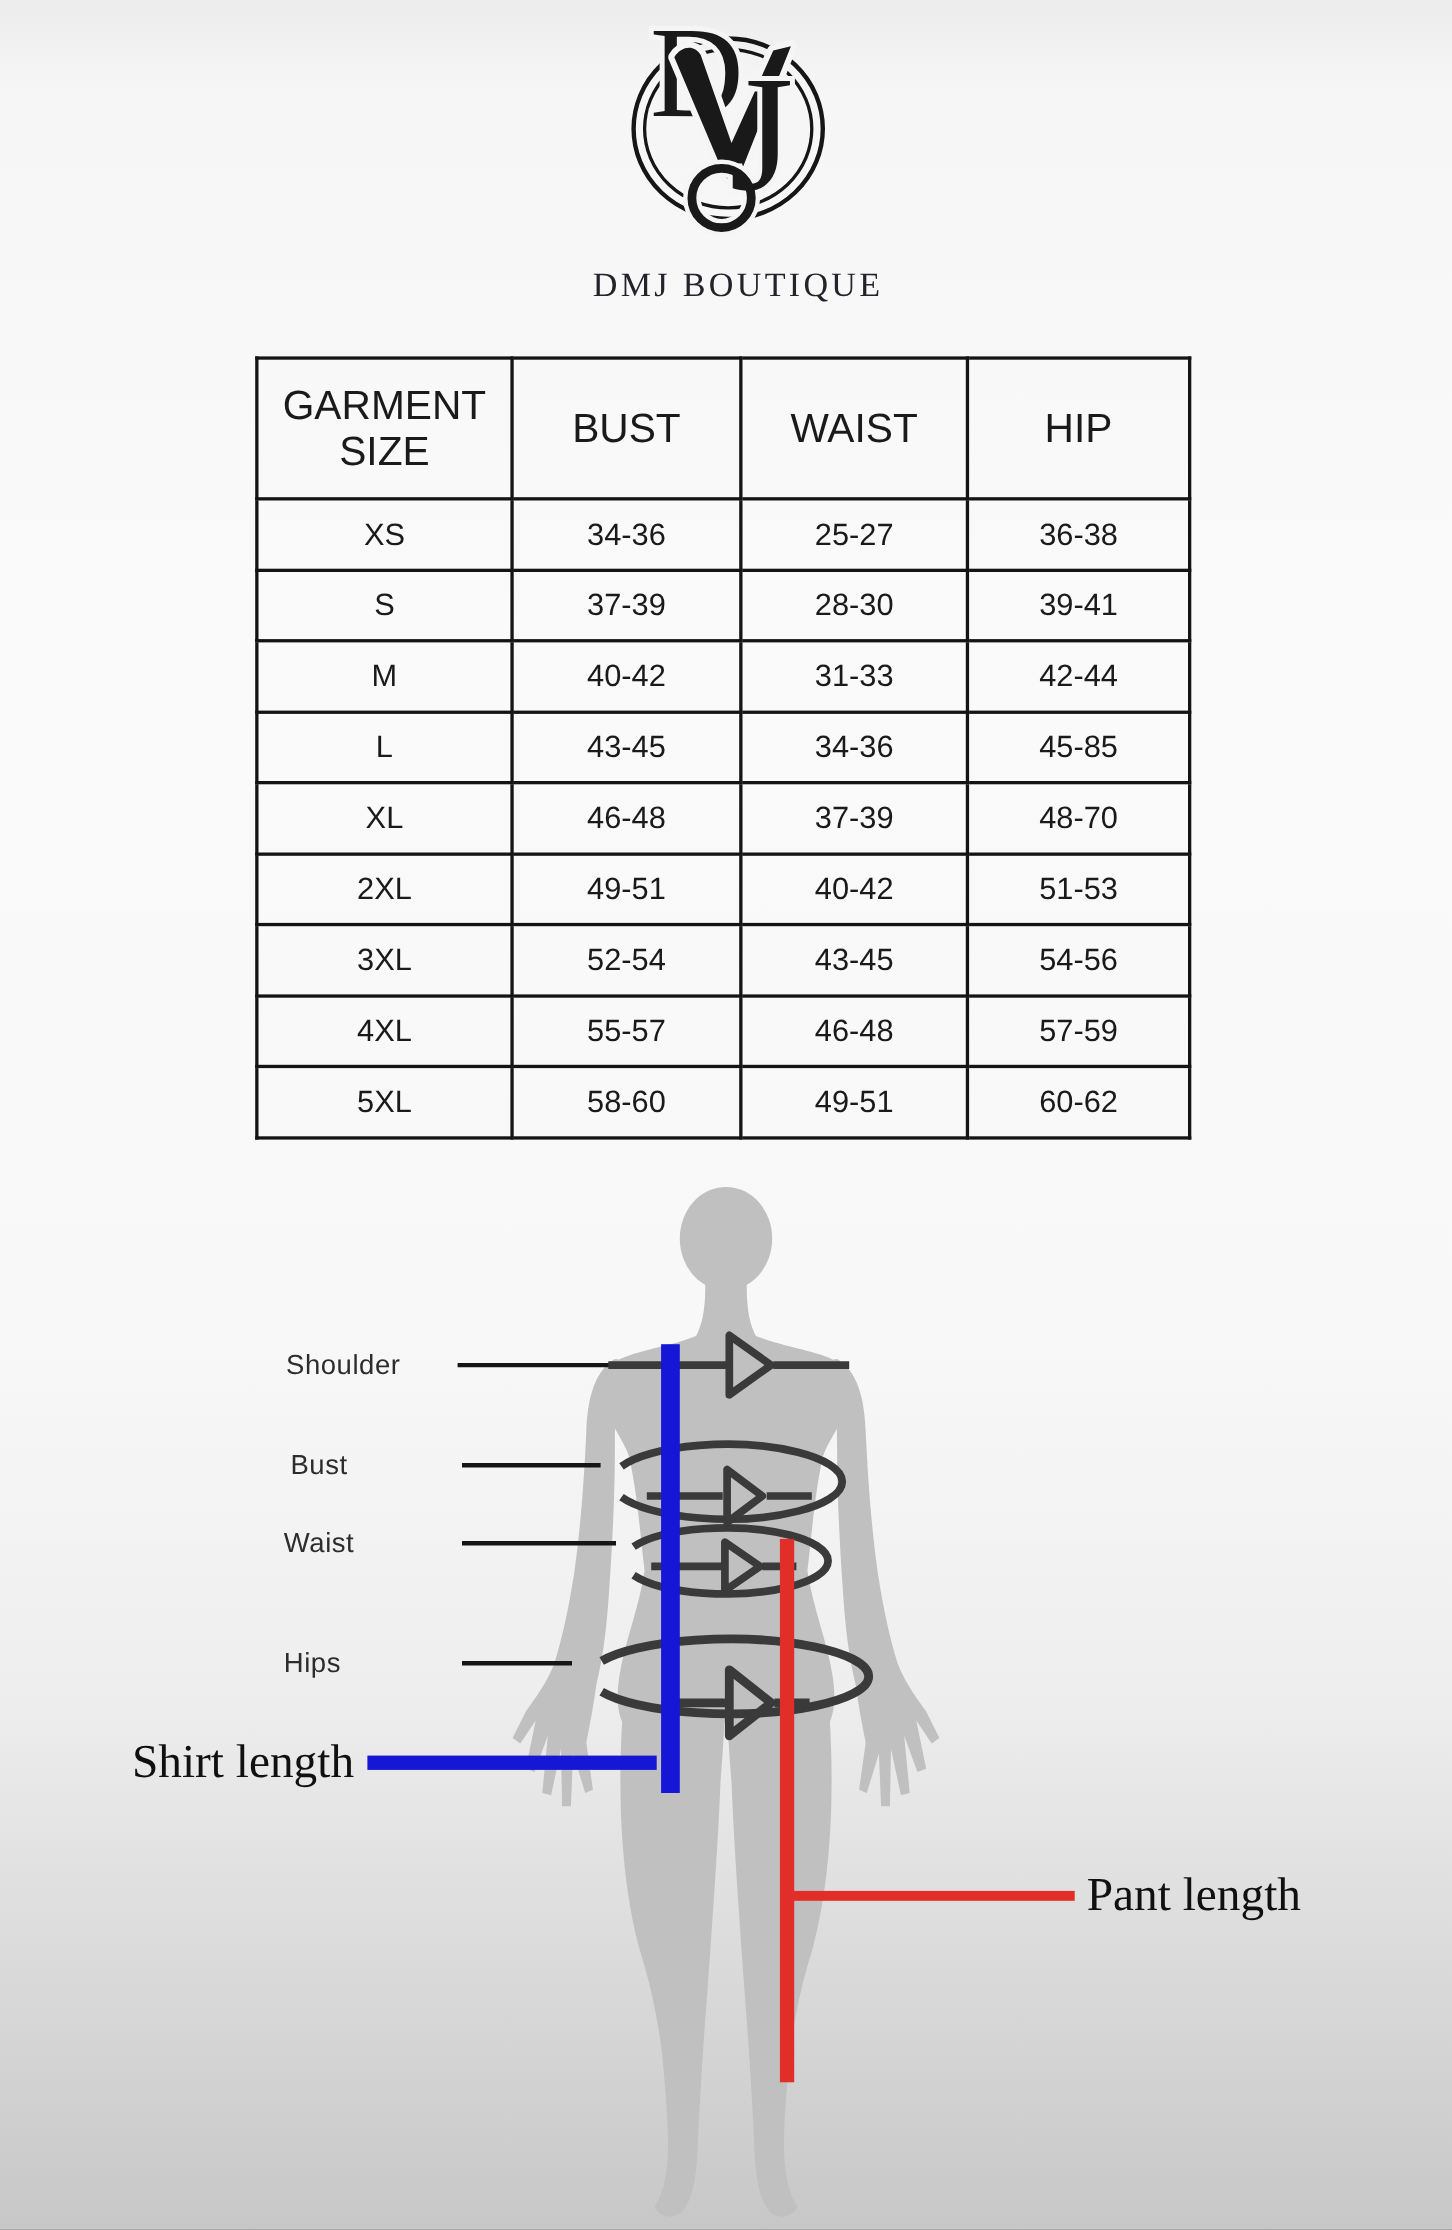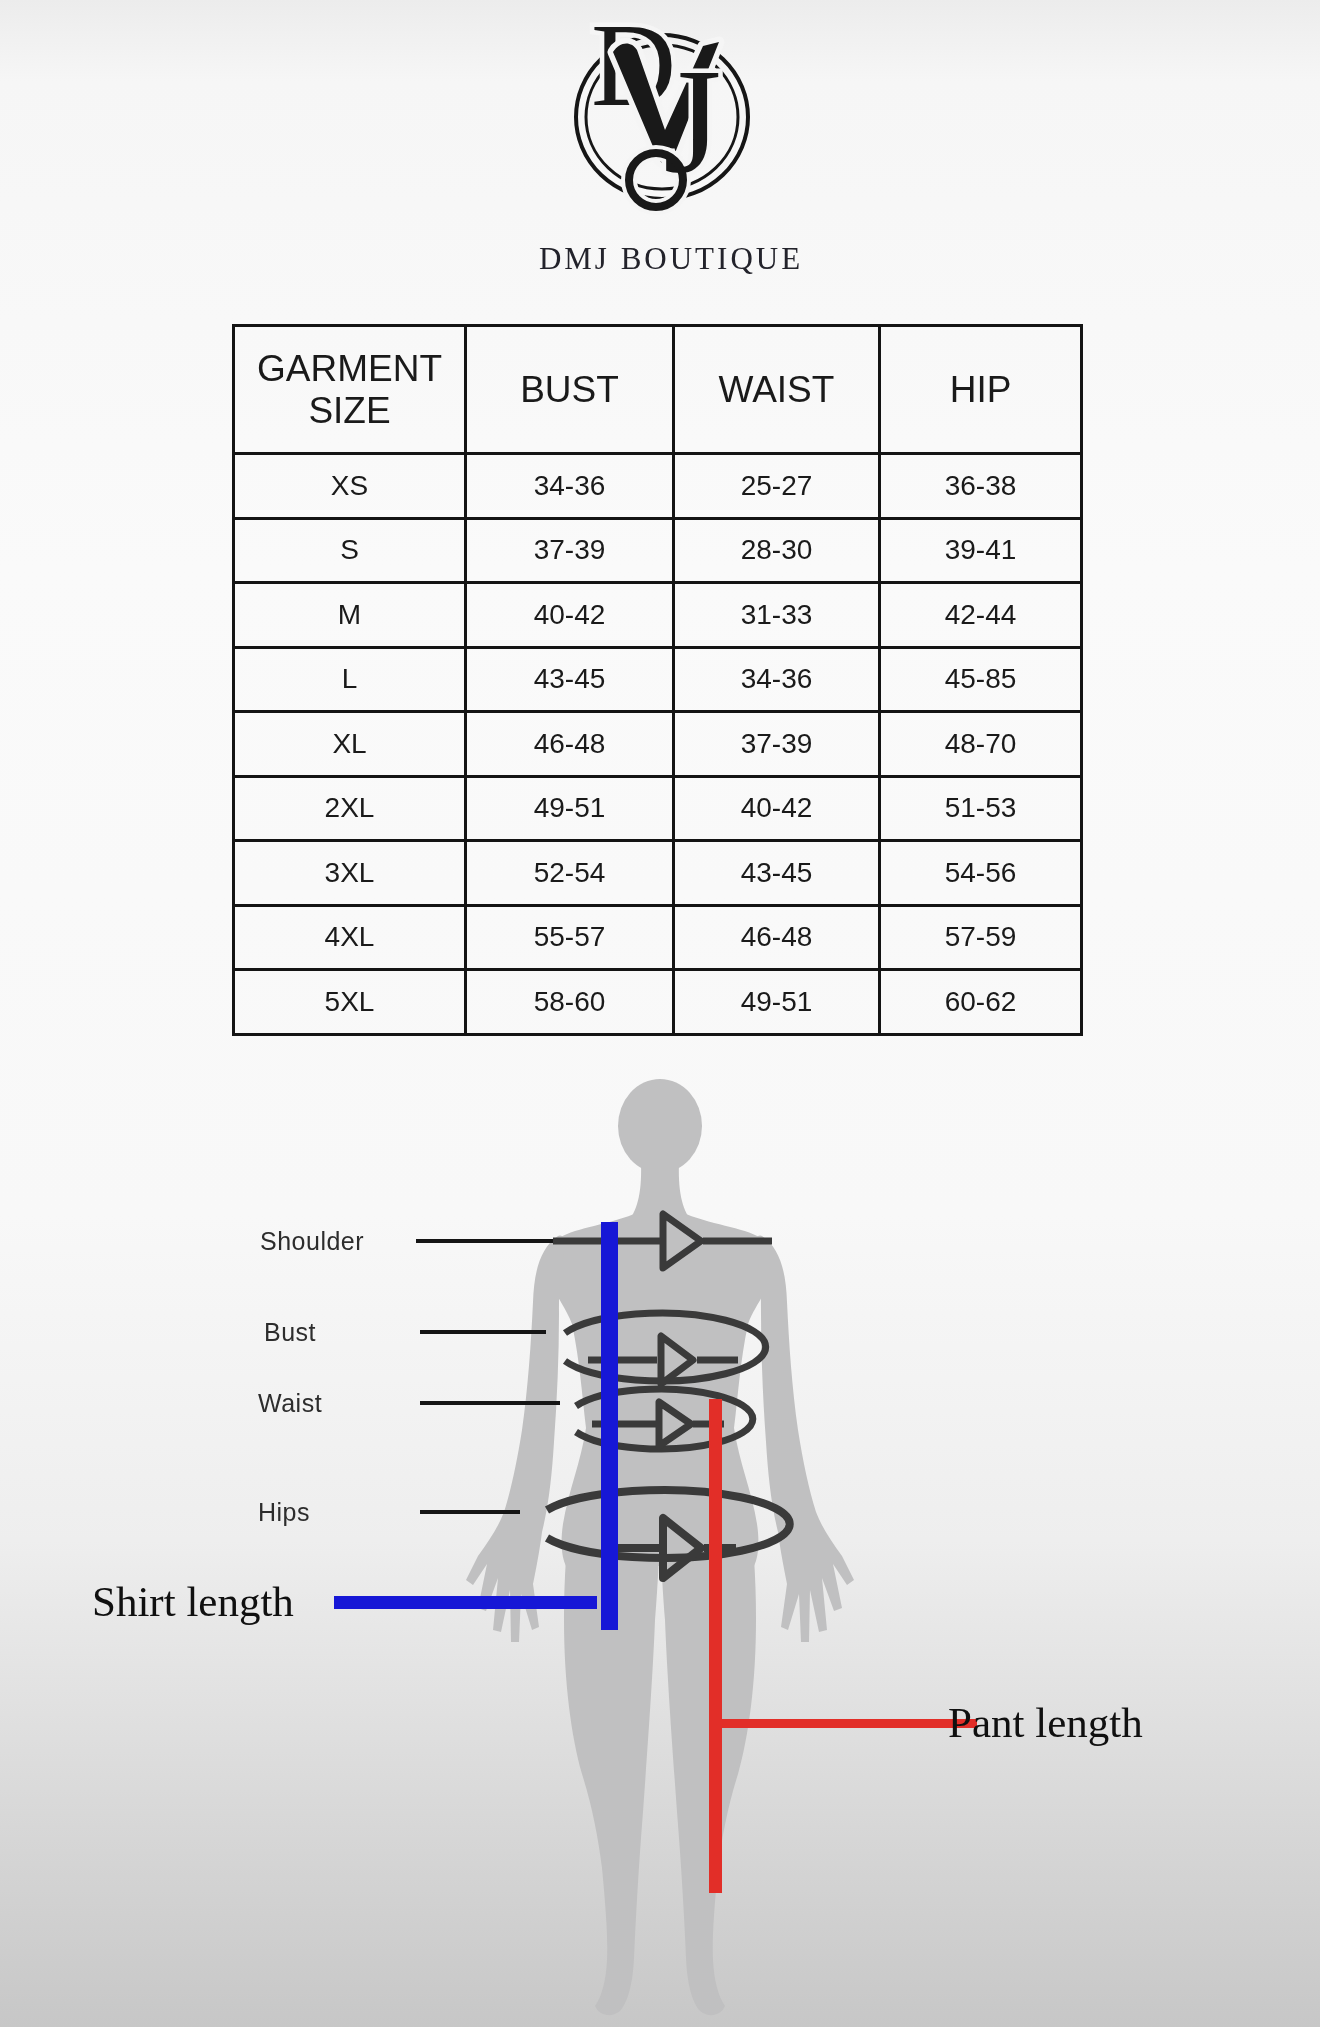--- a/index.html
+++ b/index.html
@@ -206,16 +206,16 @@
     <g fill="#e22e28">
       <rect x="709" y="1399" width="13" height="494"></rect>
       <rect x="713" y="1719" width="264" height="9"></rect>
     </g>
   </svg>
 
   <div class="measure-label" style="left:260px;top:1225px;">Shoulder</div>
   <div class="measure-label" style="left:264px;top:1316px;">Bust</div>
   <div class="measure-label" style="left:258px;top:1387px;">Waist</div>
   <div class="measure-label" style="left:258px;top:1496px;">Hips</div>
-  <div class="length-label" style="left:92px;top:1578px;">Shirt length</div>
-  <div class="length-label" style="left:948px;top:1699px;">Pant length</div>
+  <div class="length-label" style="left:120px;top:1578px;">Shirt length</div>
+  <div class="length-label" style="left:988px;top:1699px;">Pant length</div>
 
 </div>
 
 </body></html>

